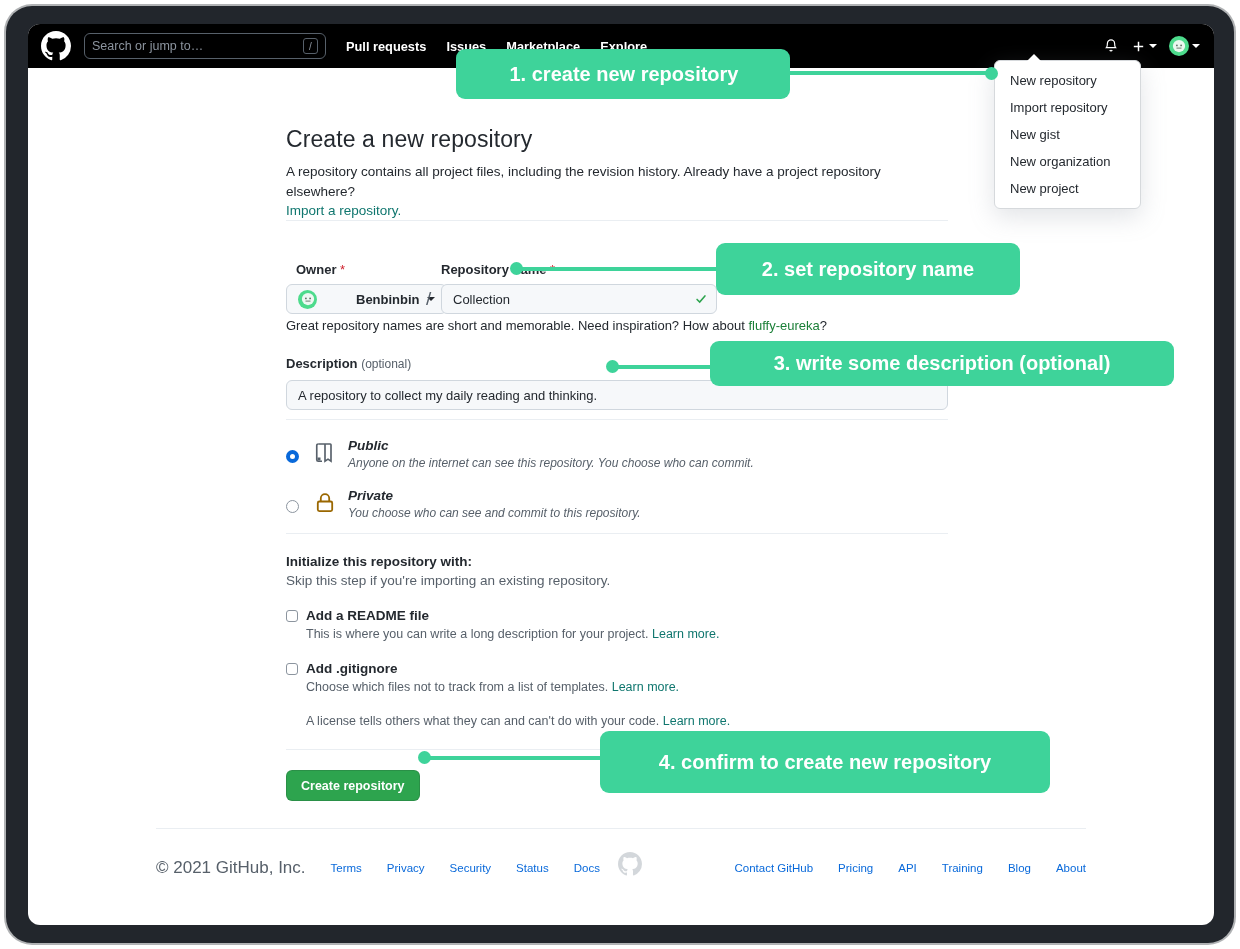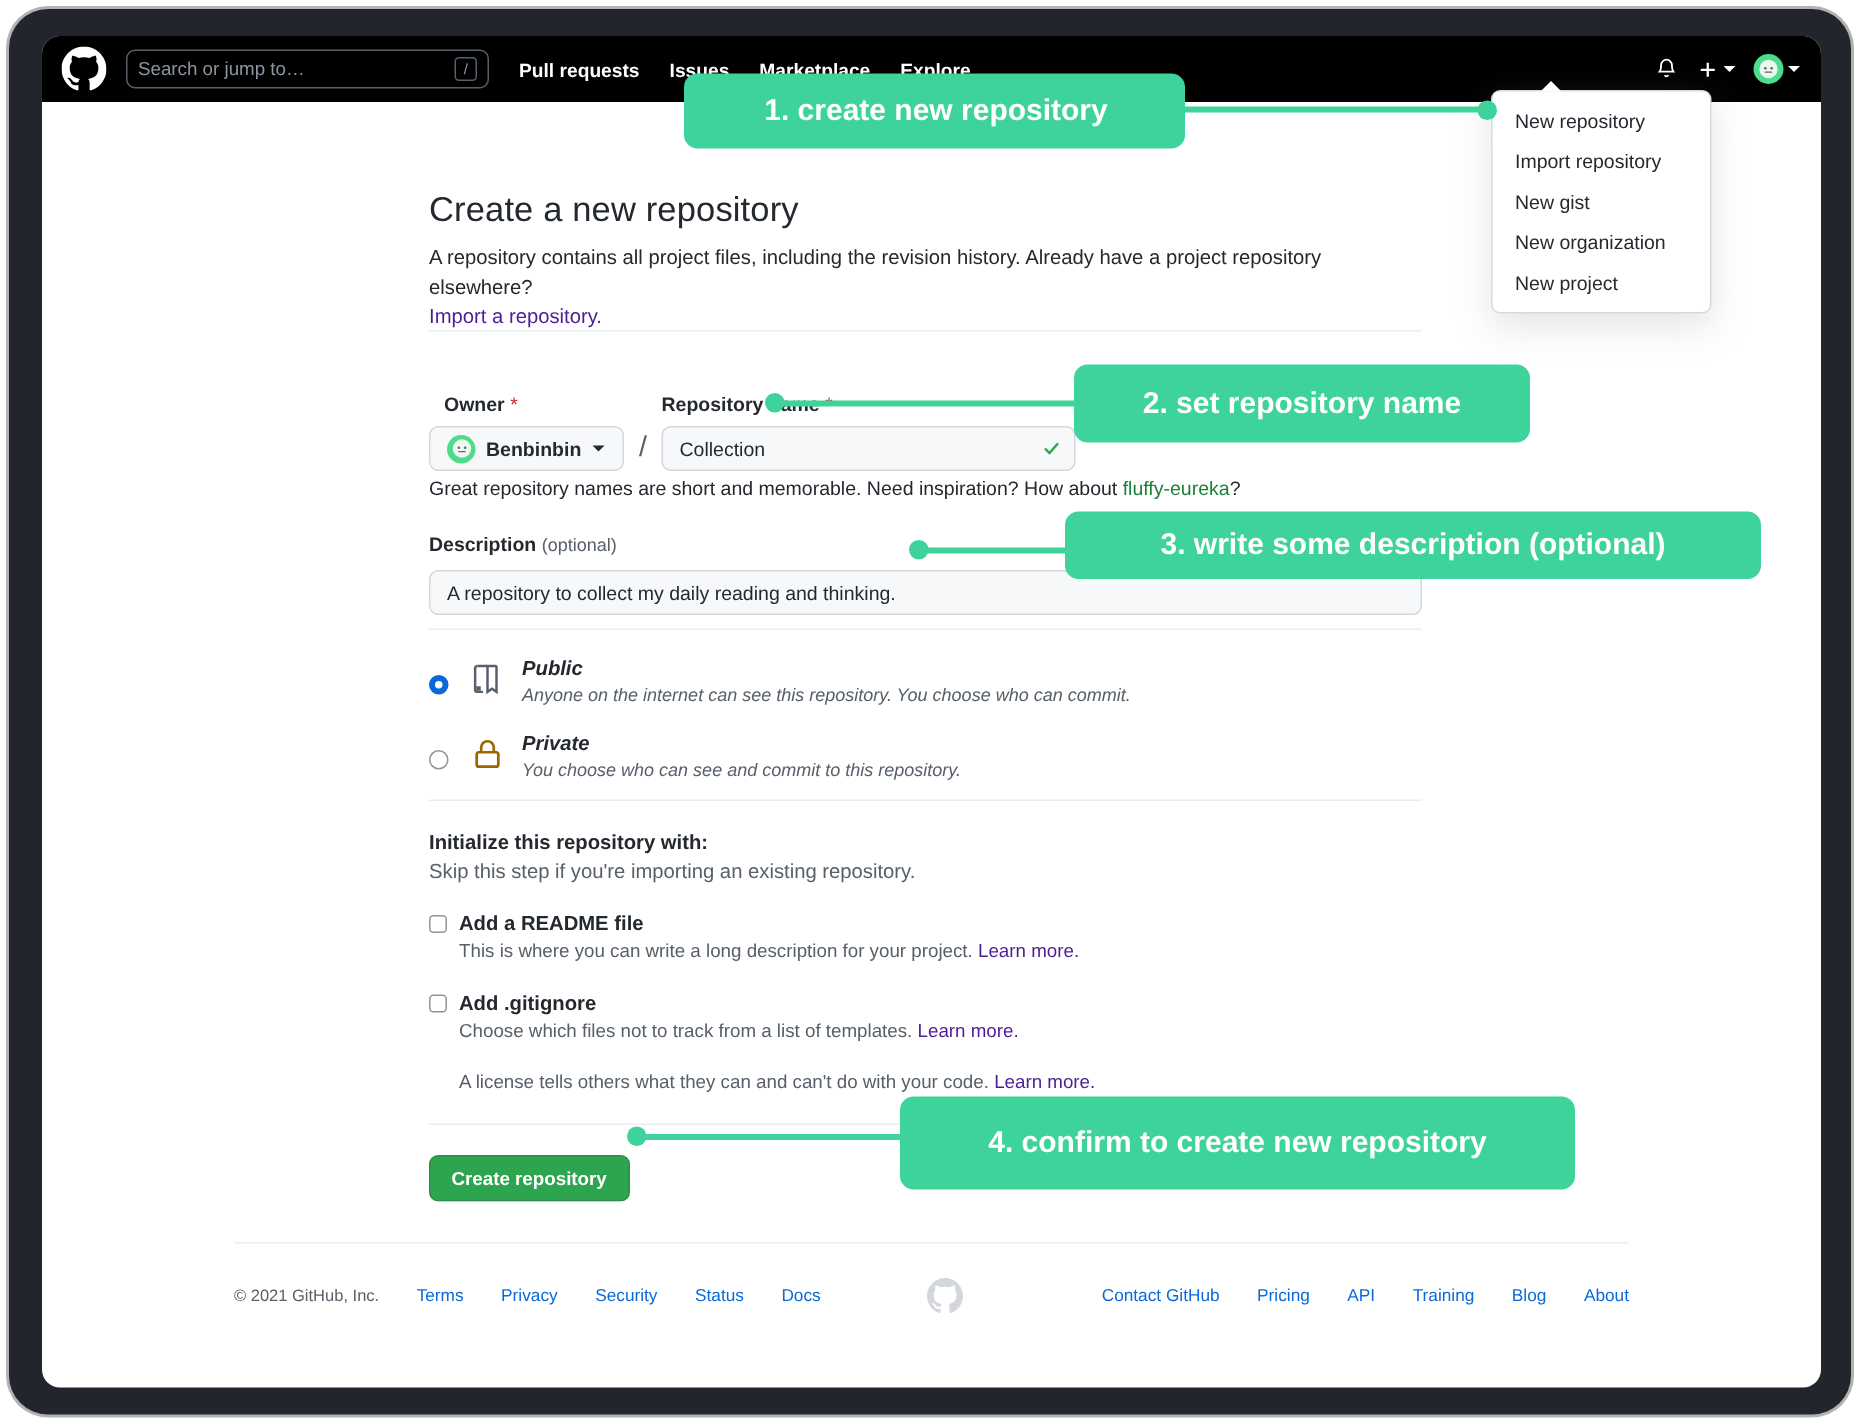--- a/index.html
+++ b/index.html
@@ -100,21 +100,21 @@
     padding: 6px 0 6px 15px; cursor: pointer;
     white-space: nowrap;
   }
 
   
   #page { position: absolute; left: 0; top: 44px; width: 1186px; }
   #form { position: absolute; left: 258px; top: 58px; width: 662px; }
 
   h1#title { font-size: 23px; font-weight: normal; color: #24292f; letter-spacing: .1px; }
   #subtitle { font-size: 13.5px; color: #24292f; margin-top: 9px; line-height: 1.45; }
-  .link { color: #4c1d95; text-decoration: none; cursor: pointer; }
+  .link { color: #0f766e; text-decoration: none; cursor: pointer; }
 
   hr.rule { border: none; border-top: 1px solid #eaeef2; margin: 0; }
   #rule1 { position: absolute; left: 258px; top: 152px; width: 662px; }
   #rule2 { position: absolute; left: 258px; top: 351px; width: 662px; }
   #rule3 { position: absolute; left: 258px; top: 465px; width: 662px; }
   #rule4 { position: absolute; left: 258px; top: 681px; width: 662px; }
   #rule-footer { position: absolute; left: 128px; top: 760px; width: 930px; }
 
   .fieldlabel { font-size: 13px; font-weight: bold; color: #24292f; }
   .req { color: #cf222e; font-weight: normal; }
@@ -127,21 +127,21 @@
     height: 30px; min-width: 130px;
     border: 1px solid #d0d7de; border-radius: 6px;
     background: #f6f8fa;
     display: flex; align-items: center; gap: 7px;
     padding: 0 11px; cursor: pointer;
   }
   #avatar-owner {
     width: 19px; height: 19px; border-radius: 50%; background: #4ddb8c;
     display: flex; align-items: center; justify-content: center;
   }
-  #owner-name { font-size: 13px; font-weight: bold; color: #24292f; }
+  #owner-name { font-size: 13px; font-weight: bold; color: #24292f; margin-left: 32px; }
   .caret-dark {
     width: 0; height: 0;
     border-left: 4px solid transparent;
     border-right: 4px solid transparent;
     border-top: 4px solid #24292f;
   }
   #slash { position: absolute; left: 140px; top: 26px; font-size: 19px; color: #57606a; }
   #repo-input {
     position: absolute; left: 155px; top: 22px;
     width: 276px; height: 30px;
@@ -201,21 +201,21 @@
     display: flex; align-items: center; cursor: pointer;
   }
 
   
   #footer {
     position: absolute; left: 128px; top: 790px; width: 930px;
     display: flex; align-items: center;
   }
   #footer-left { display: flex; align-items: center; gap: 25px; }
   #footer-right { display: flex; align-items: center; gap: 25px; margin-left: auto; }
-  .f-copy { font-size: 11px; color: #57606a; white-space: nowrap; }
+  .f-copy { font-size: 17px; color: #57606a; white-space: nowrap; }
   .f-link { font-size: 11.5px; color: #0969da; cursor: pointer; white-space: nowrap; }
   #footer-logo { position: absolute; left: 462px; top: -6px; opacity: .45; }
 
   
   #ann { position: absolute; left: 0; top: 0; width: 1240px; height: 949px; z-index: 60; pointer-events: none; }
   .callout {
     position: absolute;
     background: #3ed39a;
     border-radius: 9px;
     color: #ffffff;

